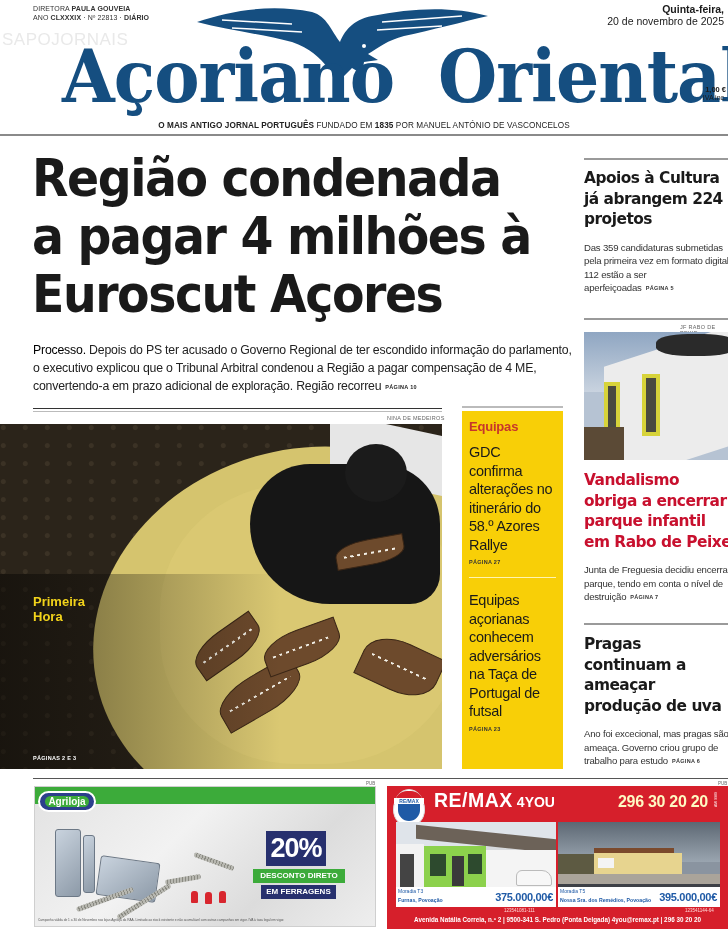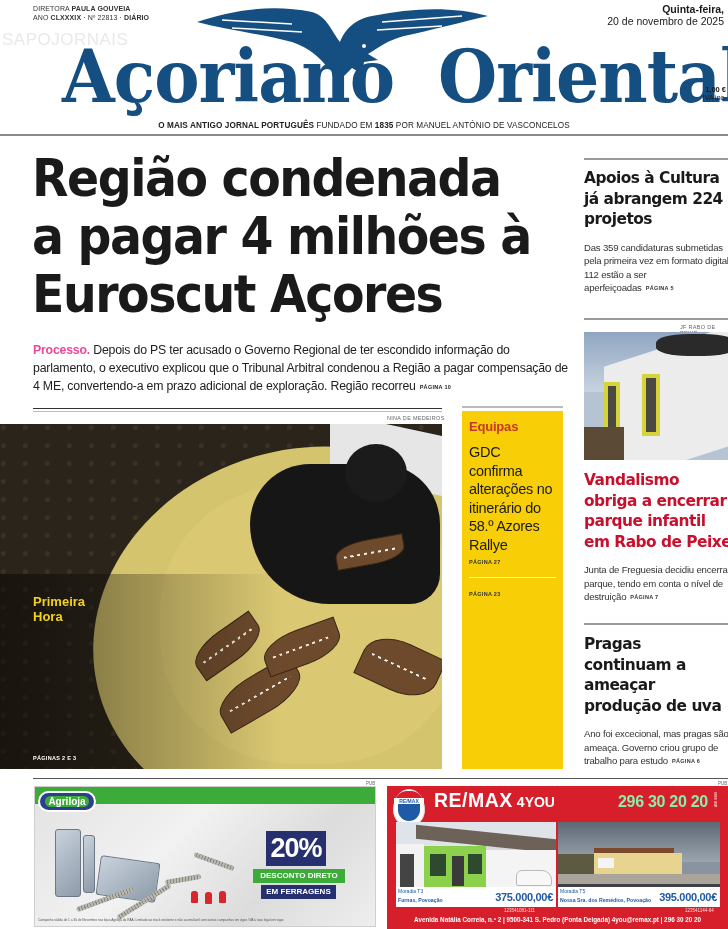--- a/index.html
+++ b/index.html
@@ -20,21 +20,21 @@
   .logo-text { position: absolute; left: 0; top: 10px; font-family: "DejaVu Serif", serif; font-weight: 700; font-size: 68px; line-height: 70px; color: #154e80; letter-spacing: -1px; white-space: nowrap; transform: scaleY(1.08); transform-origin: left top; }
   .logo-text .w2 { margin-left: 44px; }
   .eagle { position: absolute; left: 130px; top: -26px; width: 300px; height: 80px; }
   .tagline { left: 0; width: 728px; top: 121px; text-align: center; font-size: 8.2px; color: #222; letter-spacing: 0.1px; }
   .tagline b { font-weight: 700; margin-top: 20px; }
   .rule-top { left: 0; top: 134px; width: 728px; height: 2px; background: #8a8a8a; }
 
   
   .lead-title { left: 32px; top: 150px; width: 540px; font-family: "DejaVu Sans", sans-serif; font-weight: 700; font-size: 51px; line-height: 58px; letter-spacing: -1.6px; color: #1a1a1a; transform: scaleX(0.93); transform-origin: left top; }
   .lead-body { left: 33px; top: 341px; width: 540px; font-size: 12.3px; line-height: 18px; color: #222; letter-spacing: -0.2px; }
-  .lead-body .kicker { color: #ec4899; font-weight: 700; }
+  .lead-body .kicker { color: #000000; font-weight: 400; }
   .pg { font-size: 5.5px; font-weight: 700; letter-spacing: 0.3px; text-transform: uppercase; margin-left: 4px; vertical-align: middle; }
 
   .rule-mid1 { left: 33px; top: 408px; width: 409px; height: 1px; background: #333; }
   .rule-mid2 { left: 33px; top: 411px; width: 409px; height: 1px; background: #bbb; }
   .credit { font-size: 5.5px; color: #666; letter-spacing: 0.3px; text-transform: uppercase; }
   .credit-photo1 { left: 387px; top: 415px; }
 
   
   .photo-main { left: 0; top: 424px; width: 442px; height: 345px; overflow: hidden; background: #2b241a; }
   .photo-main .ph { position: absolute; }
@@ -91,21 +91,21 @@
   .screw { position: absolute; height: 5px; background: repeating-linear-gradient(90deg, #b7b7b0 0 2px, #8a8a82 2px 3px); border-radius: 2px; }
   .pin { position: absolute; width: 7px; height: 12px; background: #d8262e; border-radius: 3px 3px 1px 1px; }
 
   .ad2 { left: 387px; top: 786px; width: 341px; height: 143px; background: #d61f2b; overflow: hidden; }
   .ad2-balloon { position: absolute; left: 6px; top: 3px; width: 32px; height: 38px; background: #fff; border-radius: 50% 50% 50% 50% / 55% 55% 45% 45%; border: 1px solid #ddd; }
   .ad2-balloon .b-top { position: absolute; left: 1px; right: 1px; top: 1px; height: 12px; background: #d61f2b; border-radius: 14px 14px 0 0; }
   .ad2-balloon .b-mid { position: absolute; left: 4px; right: 4px; top: 13px; height: 18px; background: #1f5aa6; border-radius: 0 0 14px 14px; }
   .ad2-balloon .b-txt { position: absolute; left: 0; right: 0; top: 8px; text-align: center; font-size: 5px; font-weight: 700; color: #1f5aa6; background: #fff; line-height: 6px; }
   .ad2-brand { position: absolute; left: 47px; top: 0px; color: #fff; font-weight: 700; font-size: 19.5px; line-height: 28px; letter-spacing: 0.5px; }
   .ad2-brand .sub { font-size: 14px; margin-left: 4px; letter-spacing: 0; }
-  .ad2-phone { position: absolute; left: 231px; top: 2px; color: #86efac; font-weight: 700; font-size: 16px; line-height: 28px; letter-spacing: -0.3px; }
+  .ad2-phone { position: absolute; left: 231px; top: 2px; color: #fef9c3; font-weight: 700; font-size: 16px; line-height: 28px; letter-spacing: -0.3px; }
   .ad2-side { position: absolute; left: 327px; top: 6px; font-size: 3.5px; color: #fff; writing-mode: vertical-rl; transform: rotate(180deg); }
   .ad2-img1 { position: absolute; left: 9px; top: 36px; width: 160px; height: 78px; background: #d7d9dc; overflow: hidden; }
   .ad2-img2 { position: absolute; left: 171px; top: 36px; width: 162px; height: 78px; background: #8a94a0; overflow: hidden; }
   .ad2-info { position: absolute; top: 101px; height: 20px; background: #fff; }
   .ad2-info1 { left: 9px; width: 160px; }
   .ad2-info2 { left: 171px; width: 162px; }
   .ad2-type { position: absolute; left: 2px; top: 1px; font-size: 5px; color: #1f5aa6; }
   .ad2-loc { position: absolute; left: 2px; top: 10px; font-size: 5.2px; font-weight: 700; color: #1f5aa6; }
   .ad2-price { position: absolute; right: 3px; top: 4px; font-size: 11px; font-weight: 700; color: #1f5aa6; letter-spacing: -0.3px; }
   .ad2-ref { position: absolute; top: 122px; font-size: 4.5px; color: #ffd7d7; }
@@ -179,20 +179,21 @@
   <div class="abs ph-section">Primeira<br>Hora</div>
   <div class="abs ph-pg">PÁGINAS 2 E 3</div>
 </div>
 
 <div class="abs sport-rule-top"></div>
 <div class="abs sport">
   <div class="sport-label">Equipas</div>
   <div class="sport-head">GDC confirma alterações no itinerário do 58.º Azores Rallye</div>
   <div class="sport-pg">PÁGINA 27</div>
   <div class="sport-div"></div>
+  <div class="sport-head">Equipas açorianas conhecem adversários na Taça de Portugal de futsal</div>
   <div class="sport-pg">PÁGINA 23</div>
 </div>
 
 <div class="abs rrule" style="top:158px;"></div>
 <div class="abs rcol" style="top:168px;">
   <div class="r-head">Apoios à Cultura já abrangem 224 projetos</div>
   <div class="r-body">
     <span>Das 359 candidaturas submetidas pela primeira vez em formato digital, 112 estão a ser aperfeiçoadas</span><span class="pg">PÁGINA 5</span>
   </div>
 </div>

